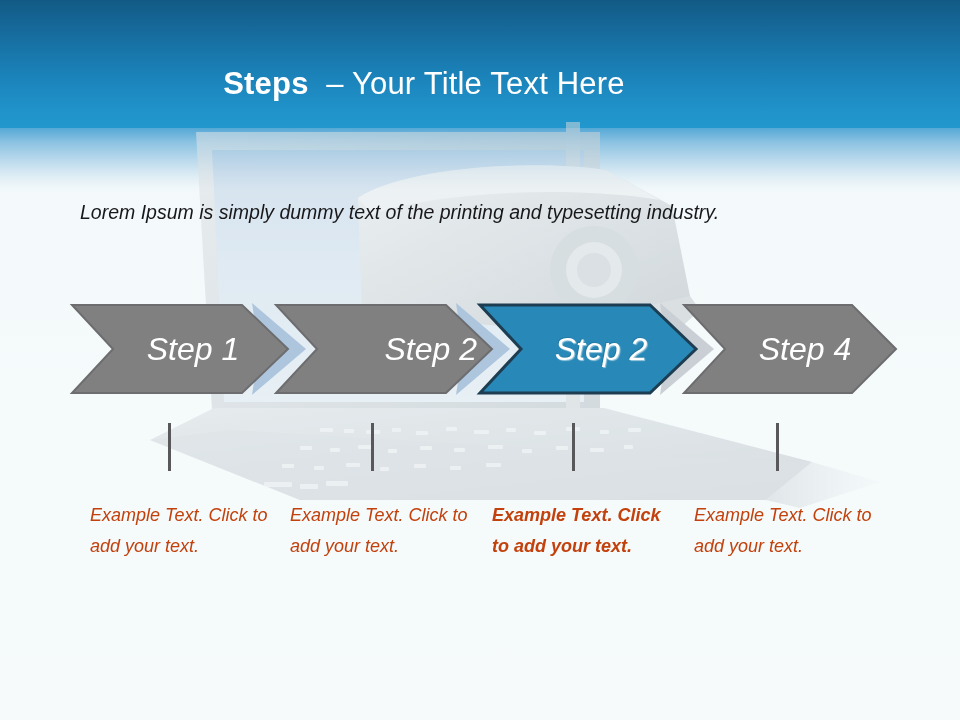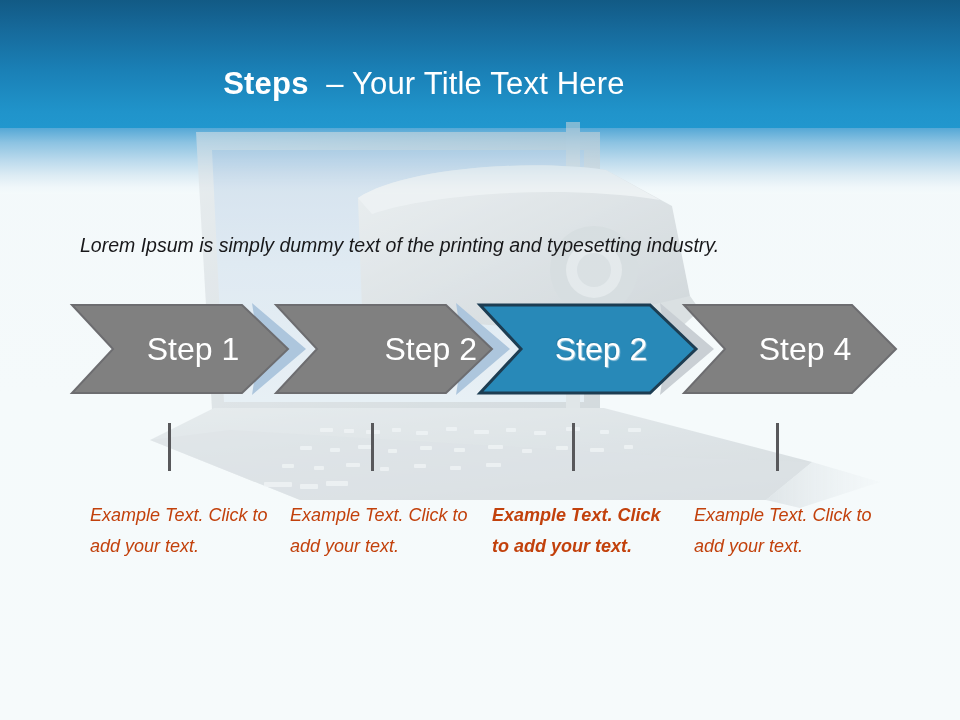--- a/index.html
+++ b/index.html
@@ -83,41 +83,41 @@
   .lead {
     position: absolute;
     left: 80px; top: 198px;
     width: 808px;
     font-size: 19.5px;
     font-style: italic;
     color: #18181a;
     line-height: 1.52;
     text-align: justify;
     text-justify: inter-word;
-    margin-top: 33px;
   }
 
   
   .chev-band {
     position: absolute;
     left: 0; top: 0;
     width: 960px; height: 720px;
     pointer-events: none;
   }
 
   .chev-label {
     position: absolute;
     top: 325px;
     height: 48px;
     line-height: 48px;
     font-size: 32px;
     color: #ffffff;
     text-align: center;
     font-weight: normal;
     white-space: nowrap;
+    font-style: italic;
   }
   .chev-label.hl {
     text-shadow: 1px 1px 1px rgba(255,255,255,0.55),
                  -1px -1px 0 rgba(0,0,0,0.10);
   }
 
   
   .tick {
     position: absolute;
     width: 3px;

